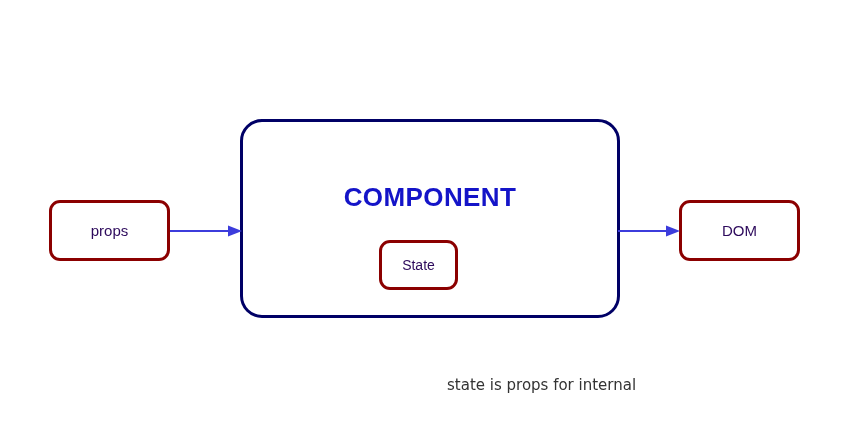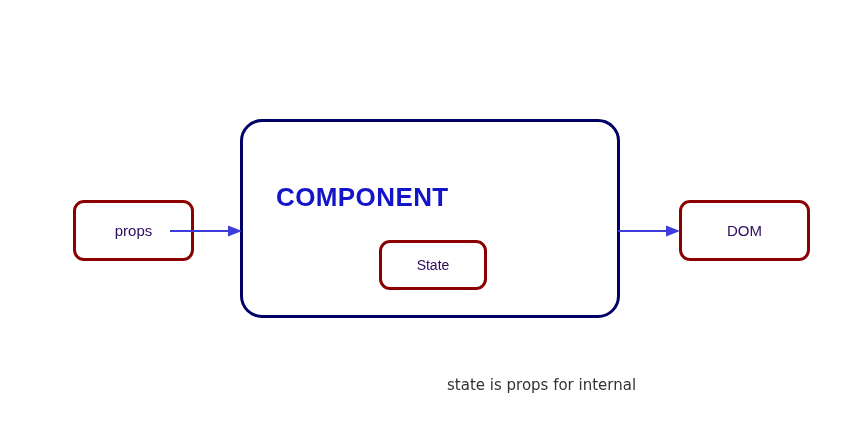--- a/index.html
+++ b/index.html
@@ -26,27 +26,27 @@
     box-sizing: border-box;
     border: 3px solid #000066;
     border-radius: 22px;
     background: #ffffff;
   }
   .component-title {
     position: absolute;
     left: 240px;
     top: 182px;
     width: 380px;
+    text-align: center;
     font-family: "Liberation Sans", sans-serif;
     font-weight: bold;
     font-size: 26px;
     letter-spacing: 0.4px;
     color: #1414c8;
     white-space: nowrap;
-    margin-left: 36px;
   }
 
   
   .red-box {
     position: absolute;
     box-sizing: border-box;
     border: 3px solid #8b0000;
     border-radius: 11px;
     background: #ffffff;
     display: flex;
@@ -54,33 +54,32 @@
     justify-content: center;
     font-family: "Liberation Sans", sans-serif;
     color: #2d0a5c;
   }
   .props-box {
     left: 49px;
     top: 200px;
     width: 121px;
     height: 61px;
     font-size: 15px;
-    margin-left: 24px;
   }
   .dom-box {
     left: 679px;
     top: 200px;
-    width: 131px;
+    width: 121px;
     height: 61px;
     font-size: 15px;
   }
   .state-box {
     left: 379px;
     top: 240px;
-    width: 108px;
+    width: 79px;
     height: 50px;
     font-size: 14px;
   }
 
   
   .arrow {
     position: absolute;
     height: 14px;
   }
   .arrow-left  { left: 170px; top: 224px; width: 72px; }

